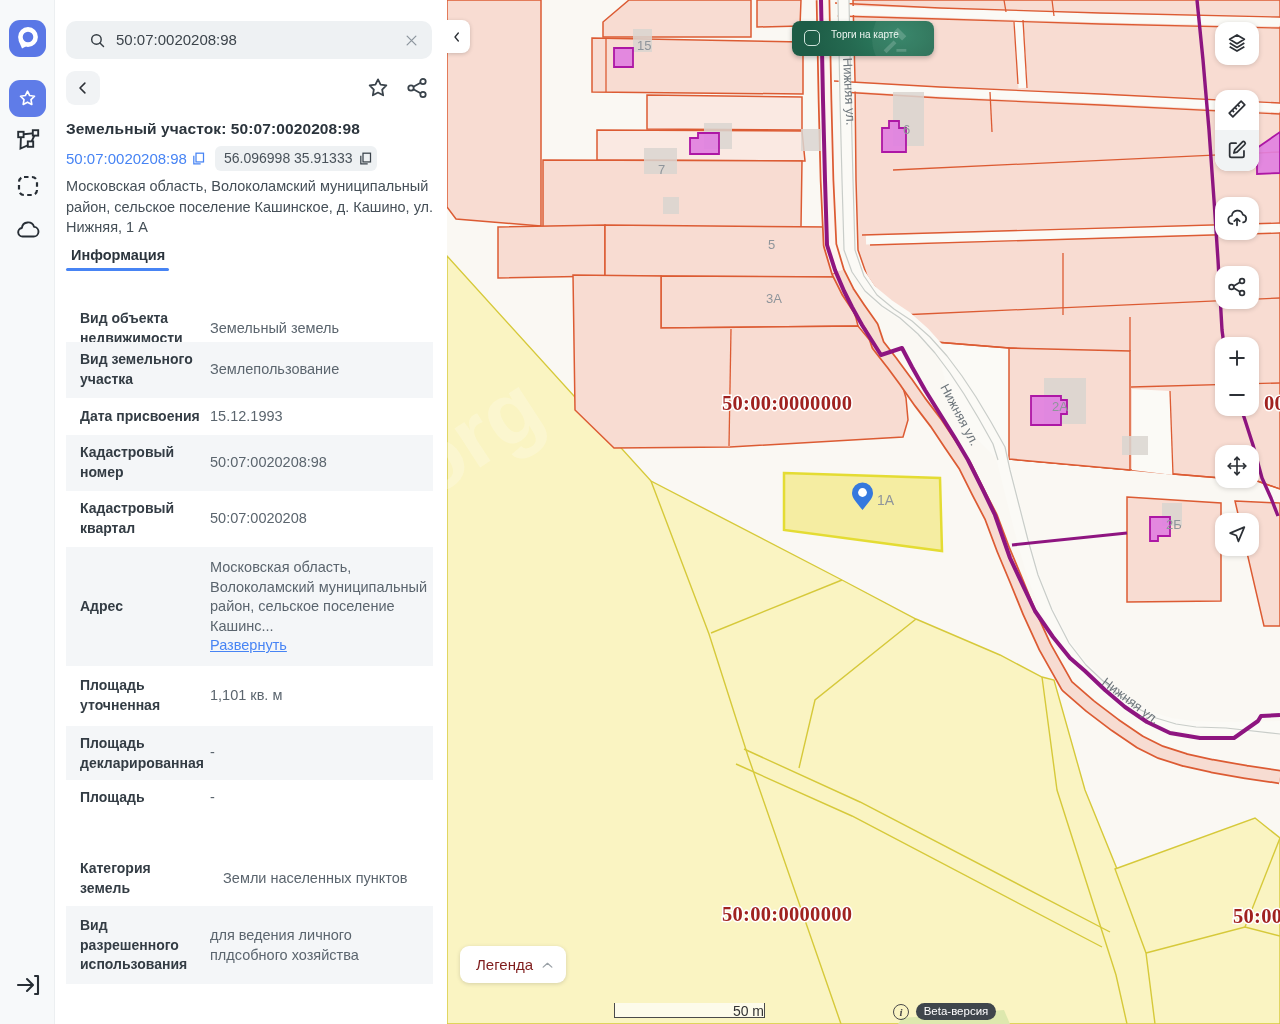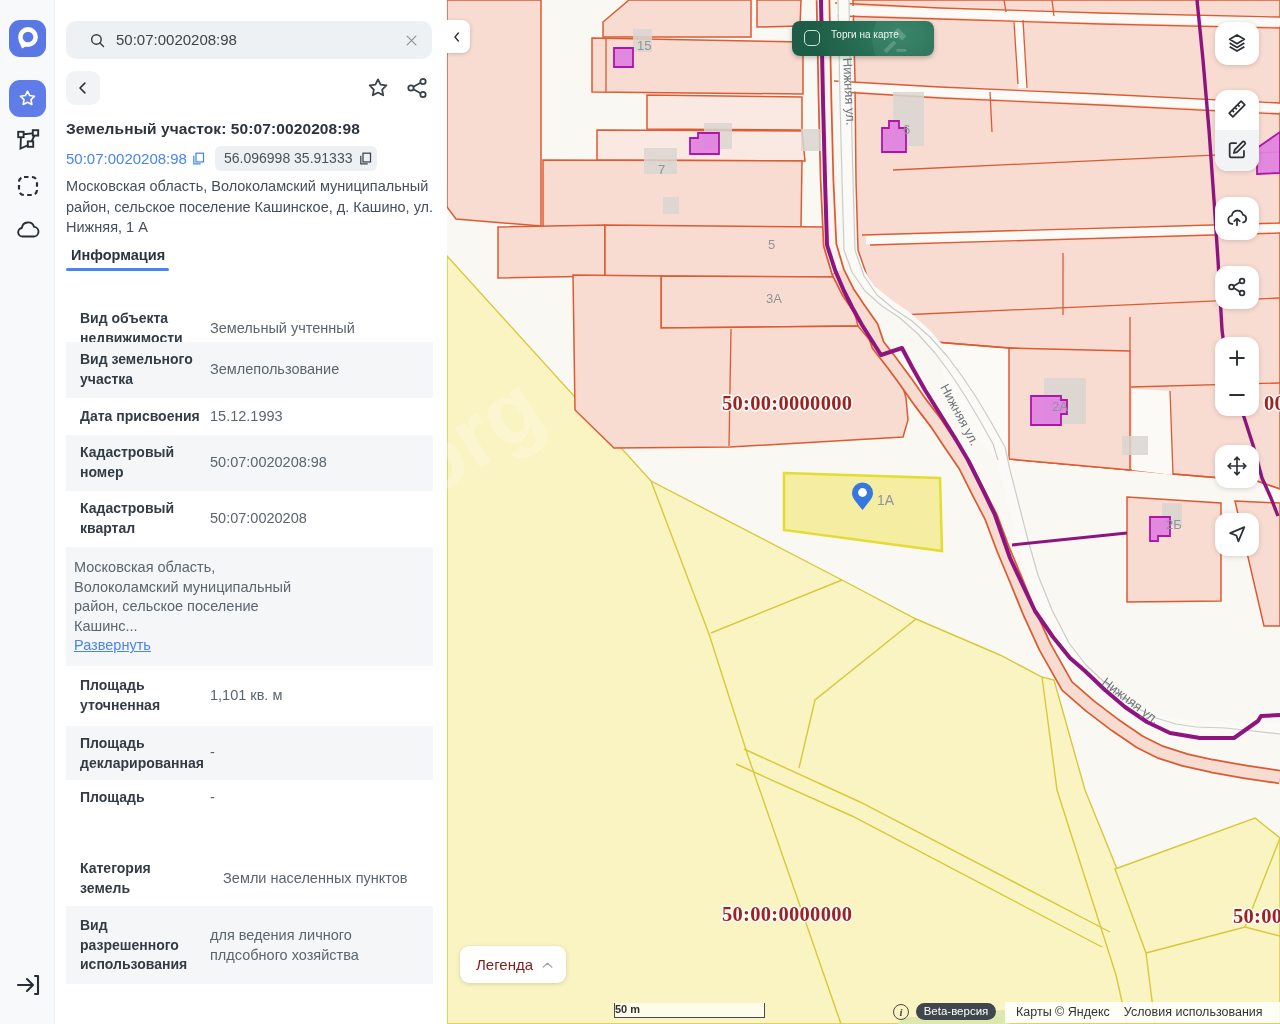--- a/index.html
+++ b/index.html
@@ -38,21 +38,21 @@
 #torgi{left:792px;top:21px;width:142px;height:35px;border-radius:8px;background:radial-gradient(90px 60px at 75% 40%,#2e8163 0%,#256a51 55%,#1d5c46 100%);box-shadow:0 2px 5px rgba(0,0,0,.25);z-index:10;overflow:hidden;}
 #torgi .cb{position:absolute;left:12px;top:9px;width:16px;height:16px;border:1.6px solid #cfe3da;border-radius:5px;}
 #torgi .tx{position:absolute;left:39px;top:8px;font-size:10px;color:#eef6f1;}
 
 .ctl{position:absolute;left:1215px;width:44px;background:#fff;border-radius:13px;box-shadow:0 1px 5px rgba(0,0,0,.16);z-index:10;}
 .ctl svg{position:absolute;left:11px;width:22px;height:22px;color:#2c3036;}
 
 #legend{left:460px;top:946px;width:106px;height:37px;background:#fff;border-radius:9px;box-shadow:0 1px 4px rgba(0,0,0,.15);z-index:10;}
 #legend .tx{position:absolute;left:16px;top:10px;font-size:15px;color:#7f1d1d;}
 #scalebar{left:614px;top:1003px;width:151px;height:15px;background:rgba(255,255,255,.65);border-left:1.5px solid #4a4a4a;border-right:1.5px solid #4a4a4a;border-bottom:1.5px solid #4a4a4a;z-index:10;}
-#scalebar .tx{position:absolute;width:100%;text-align:left;top:0;font-size:11px;color:#333;font-weight:bold;}
+#scalebar .tx{position:absolute;width:100%;text-align:right;top:0;font-size:14px;color:#333;}
 #beta{left:916px;top:1003px;width:80px;height:17px;background:#3f464c;border-radius:9px;color:#fff;font-size:11.5px;text-align:center;line-height:17px;z-index:10;}
 #attr{left:1005px;top:1002px;width:275px;height:21px;background:rgba(255,255,255,.85);z-index:9;font-size:12.5px;color:#333;line-height:21px;}
 #infoc{left:893px;top:1004px;width:16px;height:16px;border:1.3px solid #4a4a4a;border-radius:50%;z-index:10;color:#4a4a4a;font-size:11px;text-align:center;line-height:14px;font-family:"Liberation Serif",serif;font-style:italic;font-weight:700;}
 </style>
 </head>
 <body>
 <div id="stage">
 
   <svg id="map" class="abs" width="833" height="1024" viewBox="447 0 833 1024">
   <rect x="447" y="0" width="833" height="1024" fill="#faf8f3"></rect>
@@ -240,21 +240,20 @@
       <div class="tx">Легенда</div>
       <svg viewBox="0 0 24 24" style="position:absolute;left:81px;top:13px;width:13px;height:13px;color:#9aa1a7">
         <path d="M4 15l8-7 8 7" fill="none" stroke="currentColor" stroke-width="2.4" stroke-linecap="round" stroke-linejoin="round"></path>
       </svg>
     </div>
   <div id="scalebar" class="abs">
       <div class="tx">50 m</div>
     </div>
   <div id="infoc" class="abs">i</div>
   <div id="beta" class="abs">Beta-версия</div>
-  <div id="attr" class="abs"><span style="margin-left:11px;">Карты © Яндекс</span><span style="margin-left:14px;">Условия использования</span></div>
 
   <div id="rail" class="abs">
     <div id="logo" class="railbtn">
         <svg viewBox="0 0 37 37" style="position:absolute;inset:0">
           <circle cx="19" cy="17" r="7.6" fill="none" stroke="#fff" stroke-width="4.6"></circle>
           <path d="M9.5 20.5 L13 28.5 L19.5 25 Z" fill="#fff"></path>
         </svg>
       </div>
     <div id="starbtn" class="railbtn">
         <svg viewBox="0 0 24 24" style="position:absolute;left:8px;top:8px;width:21px;height:21px">
@@ -313,39 +312,40 @@
     <div class="chip">56.096998 35.91333</div>
     <svg viewBox="0 0 24 24" style="position:absolute;left:302px;top:151px;width:15px;height:15px;color:#39424a">
         <rect x="8" y="3.5" width="12" height="14" fill="none" stroke="currentColor" stroke-width="2"></rect>
         <path d="M4.5 7.5v13h11" fill="none" stroke="currentColor" stroke-width="2"></path>
       </svg>
     <div class="addr">Московская область, Волоколамский муниципальный<br>район, сельское поселение Кашинское, д. Кашино, ул.<br>Нижняя, 1 А</div>
     <div class="tab">Информация</div>
     <div class="tabline"></div>
     <div class="row" style="top:300px;height:57px;">
         <div class="rl" style="padding-top:9px">Вид объекта<br>недвижимости</div>
-        <div class="rv" style="padding-top:19px">Земельный учтенный</div>
+        <div class="rv" style="padding-top:19px">Земельный земель</div>
       </div>
     <div class="row g" style="top:342px;height:56px;">
         <div class="rl" style="padding-top:8px">Вид земельного<br>участка</div>
         <div class="rv" style="padding-top:18px">Землепользование</div>
       </div>
     <div class="row" style="top:398px;height:37px;">
         <div class="rl" style="padding-top:9px">Дата присвоения</div>
         <div class="rv" style="padding-top:9px">15.12.1993</div>
       </div>
     <div class="row g" style="top:435px;height:56px;">
         <div class="rl" style="padding-top:8px">Кадастровый<br>номер</div>
         <div class="rv" style="padding-top:18px">50:07:0020208:98</div>
       </div>
     <div class="row" style="top:491px;height:56px;">
         <div class="rl" style="padding-top:8px">Кадастровый<br>квартал</div>
         <div class="rv" style="padding-top:18px">50:07:0020208</div>
       </div>
     <div class="row g" style="top:547px;height:119px;">
+        <div class="rl" style="padding-top:50px">Адрес</div>
         <div class="rv" style="padding-top:11px">Московская область,<br>Волоколамский муниципальный<br>район, сельское поселение<br>Кашинс...<br><span class="exp">Развернуть</span></div>
       </div>
     <div class="row" style="top:666px;height:60px;">
         <div class="rl" style="padding-top:10px">Площадь<br>уточненная</div>
         <div class="rv" style="padding-top:20px">1,101 кв. м</div>
       </div>
     <div class="row g" style="top:726px;height:54px;">
         <div class="rl" style="padding-top:8px">Площадь<br>декларированная</div>
         <div class="rv" style="padding-top:17px">-</div>
       </div>

